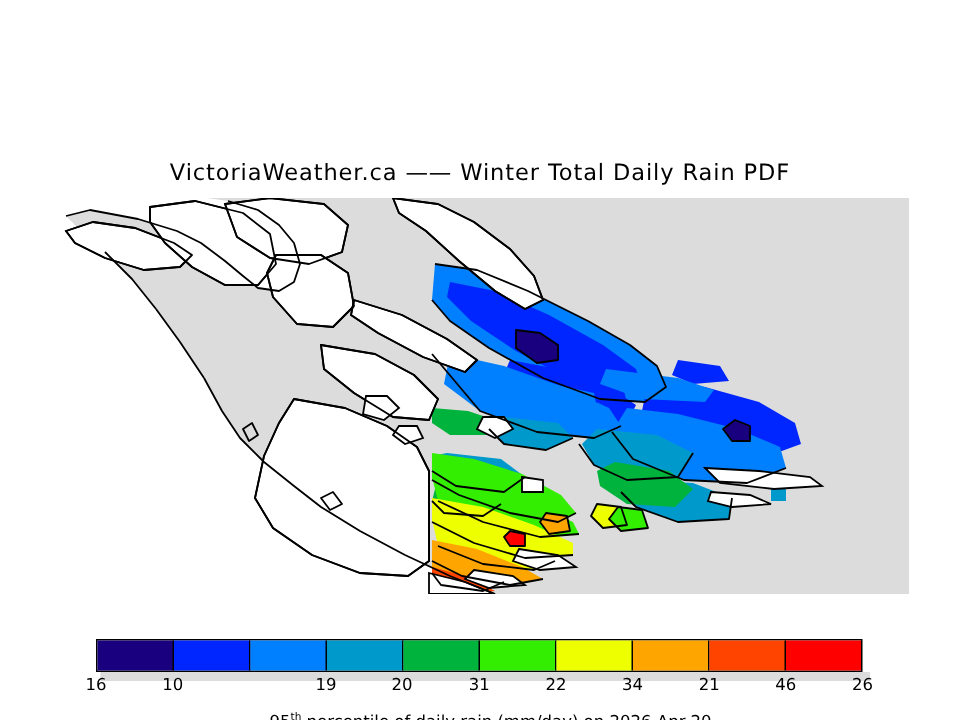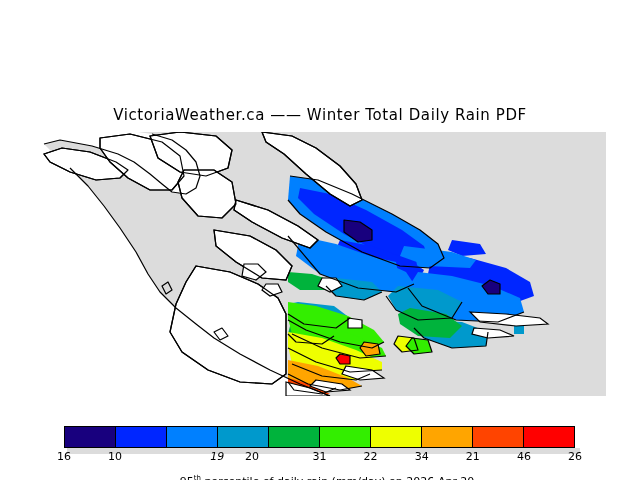--- a/index.html
+++ b/index.html
@@ -269,22 +269,22 @@
       <div class="cbar-seg" style="background: rgb(51, 238, 0);"></div>
       <div class="cbar-seg" style="background: rgb(238, 255, 0);"></div>
       <div class="cbar-seg" style="background: rgb(255, 165, 0);"></div>
       <div class="cbar-seg" style="background: rgb(255, 68, 0);"></div>
       <div class="cbar-seg" style="background: rgb(255, 0, 0);"></div>
     </div>
   <div class="cbar-ticks" id="cbar-ticks">
       <span class="tick-label" style="left: 64px;">16</span>
       <span class="tick-label" style="left: 115.1px;">10</span>
       <span class="tick-label" style="left: 169px; margin-top: 48px;">18</span>
-      <span class="tick-label" style="left: 217.3px; font-style: italic;">19</span>
-      <span class="tick-label" style="left: 252px;">20</span>
+      <span class="tick-label" style="left: 217.3px;">19</span>
+      <span class="tick-label" style="left: 268px;">20</span>
       <span class="tick-label" style="left: 319.5px;">31</span>
       <span class="tick-label" style="left: 370.6px;">22</span>
       <span class="tick-label" style="left: 421.7px;">34</span>
       <span class="tick-label" style="left: 472.8px;">21</span>
       <span class="tick-label" style="left: 523.9px;">46</span>
       <span class="tick-label" style="left: 575px;">26</span>
     </div>
 
   <div class="cbar-caption">
     <span>95</span><sup>th</sup><span> percentile of daily rain (mm/day) on 2026-Apr-20</span>

